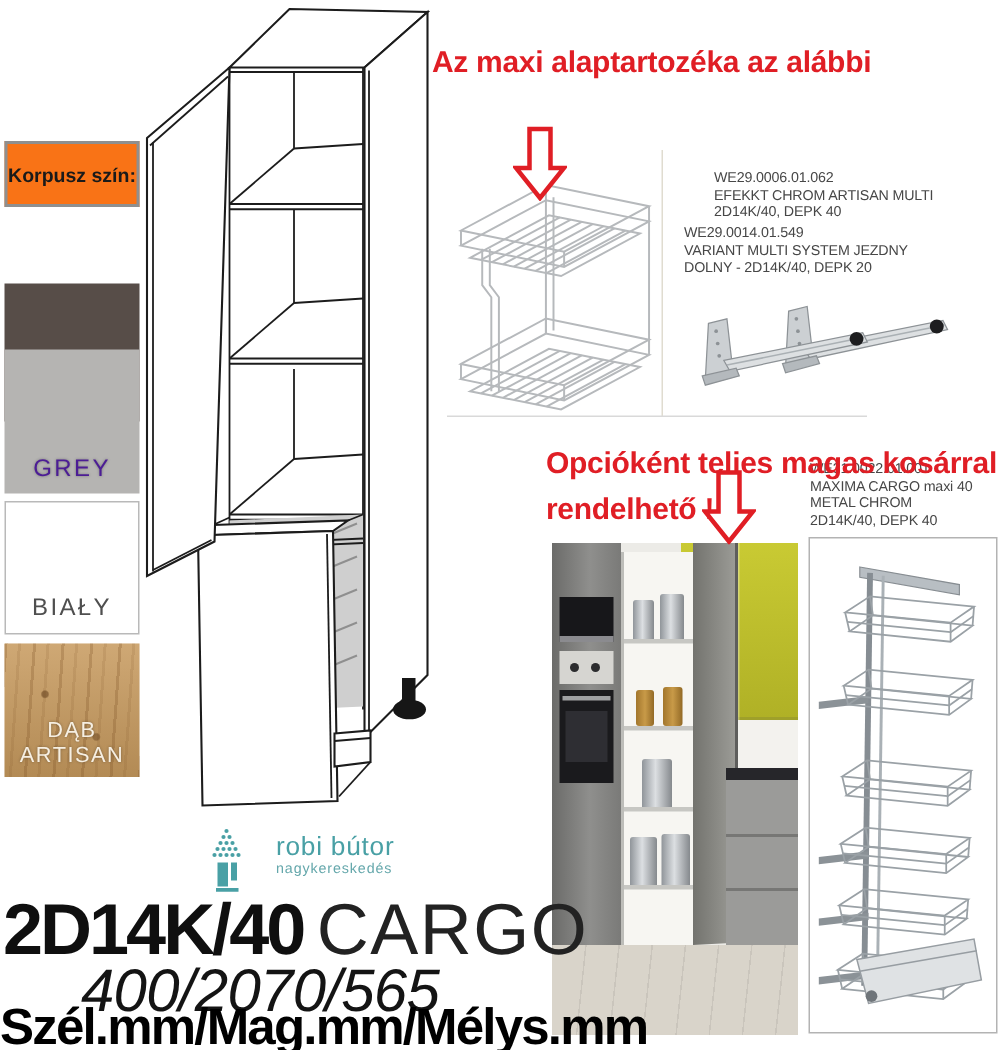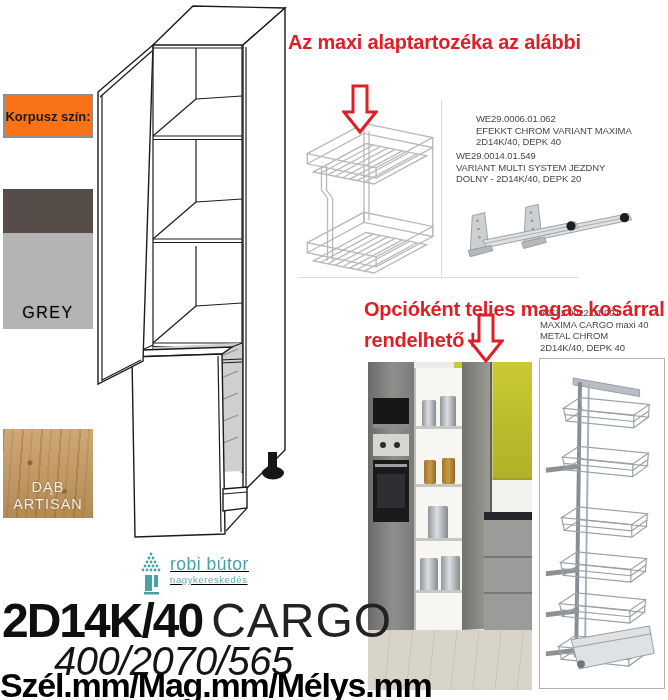--- a/index.html
+++ b/index.html
@@ -92,21 +92,21 @@
     background-image:repeating-linear-gradient(96deg, rgba(0,0,0,.07) 0 1px, transparent 1px 22px); }
 
   
   .cargo-box { position:absolute; left:539px; top:358px; width:126px; height:331px;
     background:#fff; border:1px solid #b3b3b3; }
   .cargo-box svg { width:100%; height:100%; display:block; }
   .tw { stroke:#9aa1a6; stroke-width:1.2; fill:none; }
 
   
   .logo { position:absolute; left:138px; top:550px; display:flex; align-items:flex-start; }
-  .logo-text { margin-left:6px; padding-top:4px;text-decoration:underline; }
+  .logo-text { margin-left:20px; padding-top:4px; }
   .logo-name { font-size:17.5px; color:var(--teal); letter-spacing:.5px; }
   .logo-sub  { font-size:9.5px; color:#64a7ab; letter-spacing:.6px; margin-top:-1px; }
 
   
   .model-row { position:absolute; left:2px; top:593px; white-space:nowrap; }
   .model  { font-size:48px; font-weight:bold; color:#0f0f0f; letter-spacing:-2px;margin-top:18px; }
   .series { font-size:48px; font-weight:normal; color:#222; letter-spacing:1px; margin-left:9px; }
   .dims   { position:absolute; left:54px; top:639px; font-size:40px; color:#141414; letter-spacing:-0.5px;font-style:italic; }
   .dimlab { position:absolute; left:0px;  top:666px; font-size:34px; font-weight:bold;
     color:#000; letter-spacing:-1.2px; white-space:nowrap; }
@@ -115,21 +115,24 @@
 <body>
 
 <div id="page">
 
   <div class="sw sw-header">Korpusz szín:</div>
 
   <div class="sw sw-item sw-lava" style="background-color: rgb(87, 77, 72);">
     <div class="sw-label" style="color: rgb(214, 208, 203);">LAVA</div>
   </div>
   <div class="sw sw-item sw-grey" style="background-color: rgb(181, 180, 178);">
-    <div class="sw-label" style="color: #000000;">GREY</div>
+    <div class="sw-label" style="color: #4c1d95;">GREY</div>
+  </div>
+  <div class="sw sw-item sw-bialy" style="background-color: rgb(255, 255, 255);">
+    <div class="sw-label" style="color: rgb(79, 79, 79);">BIAŁY</div>
   </div>
   <div class="sw sw-item sw-wood wood" style="background-color: rgb(199, 154, 94);">
     <div class="sw-label" style="color: rgb(246, 239, 226);">DĄB ARTISAN</div>
   </div>
 
   <svg class="cab" viewBox="0 0 200 560">
 
     <polygon class="ln f" points="58,42 98,3 190,5 148,42"></polygon>
 
     <polygon class="ln f" points="148,42 190,5 190,447 148,489"></polygon>
@@ -233,21 +236,21 @@
     </defs>
     <use href="#sld"></use>
     <use href="#sld" transform="translate(-52,8)"></use>
   </svg>
 
   <div class="div-v"></div>
   <div class="div-h"></div>
 
   <div class="prod p1">
     <div>WE29.0006.01.062</div>
-    <div>EFEKKT CHROM VARIANT MAXIMA</div>
+    <div>EFEKKT CHROM ARTISAN MULTI</div>
     <div>2D14K/40, DEPK 40</div>
   </div>
   <div class="prod p2">
     <div>WE29.0014.01.549</div>
     <div>VARIANT MULTI SYSTEM JEZDNY</div>
     <div>DOLNY - 2D14K/40, DEPK 20</div>
   </div>
   <div class="prod p3">
     <div>WE31.0022.01.001</div>
     <div>MAXIMA CARGO maxi 40</div>

